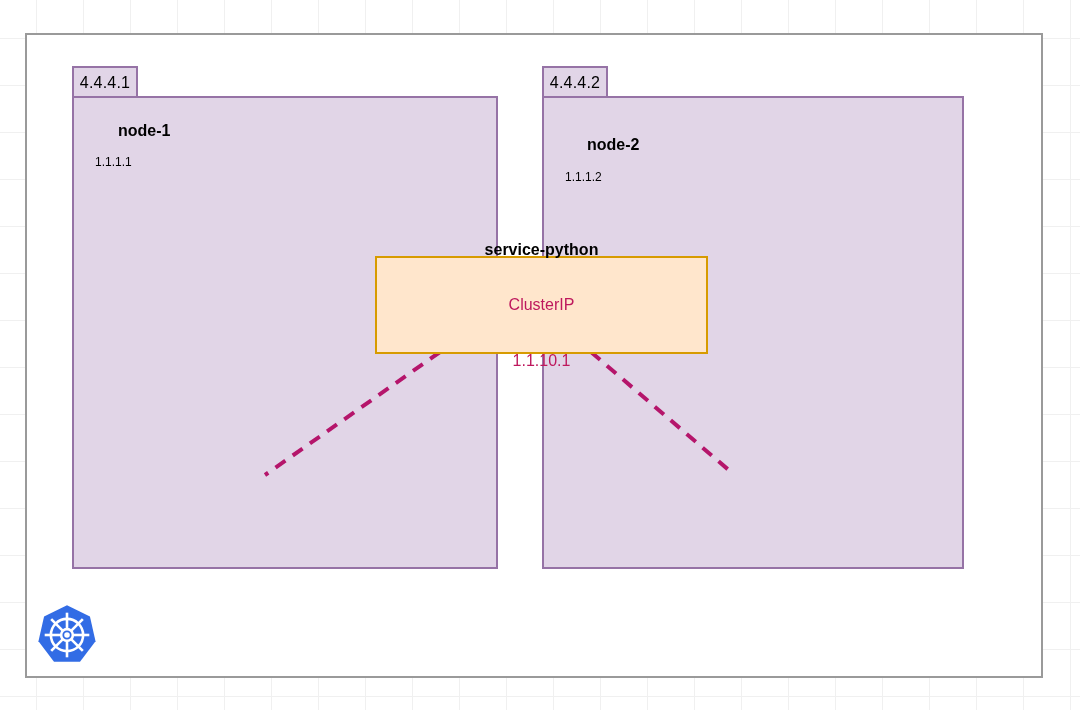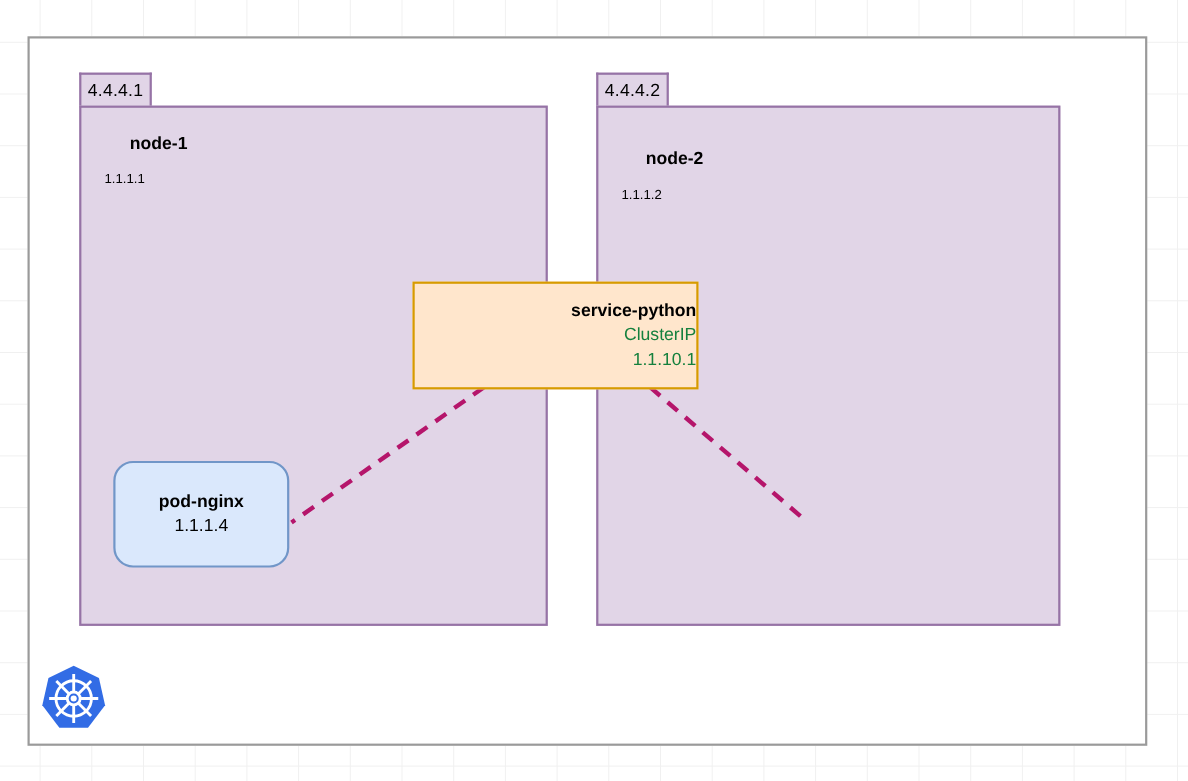--- a/index.html
+++ b/index.html
@@ -71,42 +71,43 @@
     position: absolute;
     font-size: 12px;
     color: #000000;
   }
 
   
   #service-box {
     position: absolute;
     left: 375px;
     top: 256px;
-    width: 260px;
+    width: 333px;
     height: 98px;
     background: #ffe6cc;
     border: 2px solid #d79b00;
     box-sizing: border-box;
     display: flex;
     flex-direction: column;
-    align-items: flex-end;
+    align-items: center;
     justify-content: center;
     z-index: 6;
   }
   #service-box .svc-name {
     font-size: 16px;
     font-weight: bold;
     color: #000000;
     line-height: 21px;
   }
   #service-box .svc-type,
   #service-box .svc-ip {
     font-size: 16px;
-    color: #15803d;
+    color: #be185d;
     line-height: 23px;
+    margin-top: 33px;
   }
 
   
   .pod-box {
     position: absolute;
     background: #dae8fc;
     border: 2px solid #7196c8;
     border-radius: 18px;
     box-sizing: border-box;
     display: flex;
@@ -172,24 +173,20 @@
     <line x1="440" y1="352" x2="265" y2="475" stroke="#B5156B" stroke-width="4" stroke-dasharray="12 9" stroke-linecap="butt"></line>
     <line x1="591" y1="352" x2="731" y2="472" stroke="#B5156B" stroke-width="4" stroke-dasharray="12 9" stroke-linecap="butt"></line>
   </svg>
 
   <div id="service-box">
     <div class="svc-name">service-python</div>
     <div class="svc-type">ClusterIP</div>
     <div class="svc-ip">1.1.10.1</div>
   </div>
 
-  <div class="pod-box" style="left:103px; top:419px; width:160px; height:97px;">
-    <div class="pod-name">pod-nginx</div>
-    <div class="pod-ip">1.1.1.4</div>
-  </div>
 
 
   <svg id="k8s-logo" viewBox="0 0 100 100" xmlns="http://www.w3.org/2000/svg">
     <polygon points="50,2 87,20 96,60 71,93 29,93 4,60 13,20" fill="#326CE5"></polygon>
     <g fill="none" stroke="#ffffff" stroke-width="4.2">
       <circle cx="50" cy="50" r="26"></circle>
       <circle cx="50" cy="50" r="9.5"></circle>
       <line x1="50" y1="14" x2="50" y2="40"></line>
       <line x1="50" y1="60" x2="50" y2="86"></line>
       <line x1="14" y1="50" x2="40" y2="50"></line>

